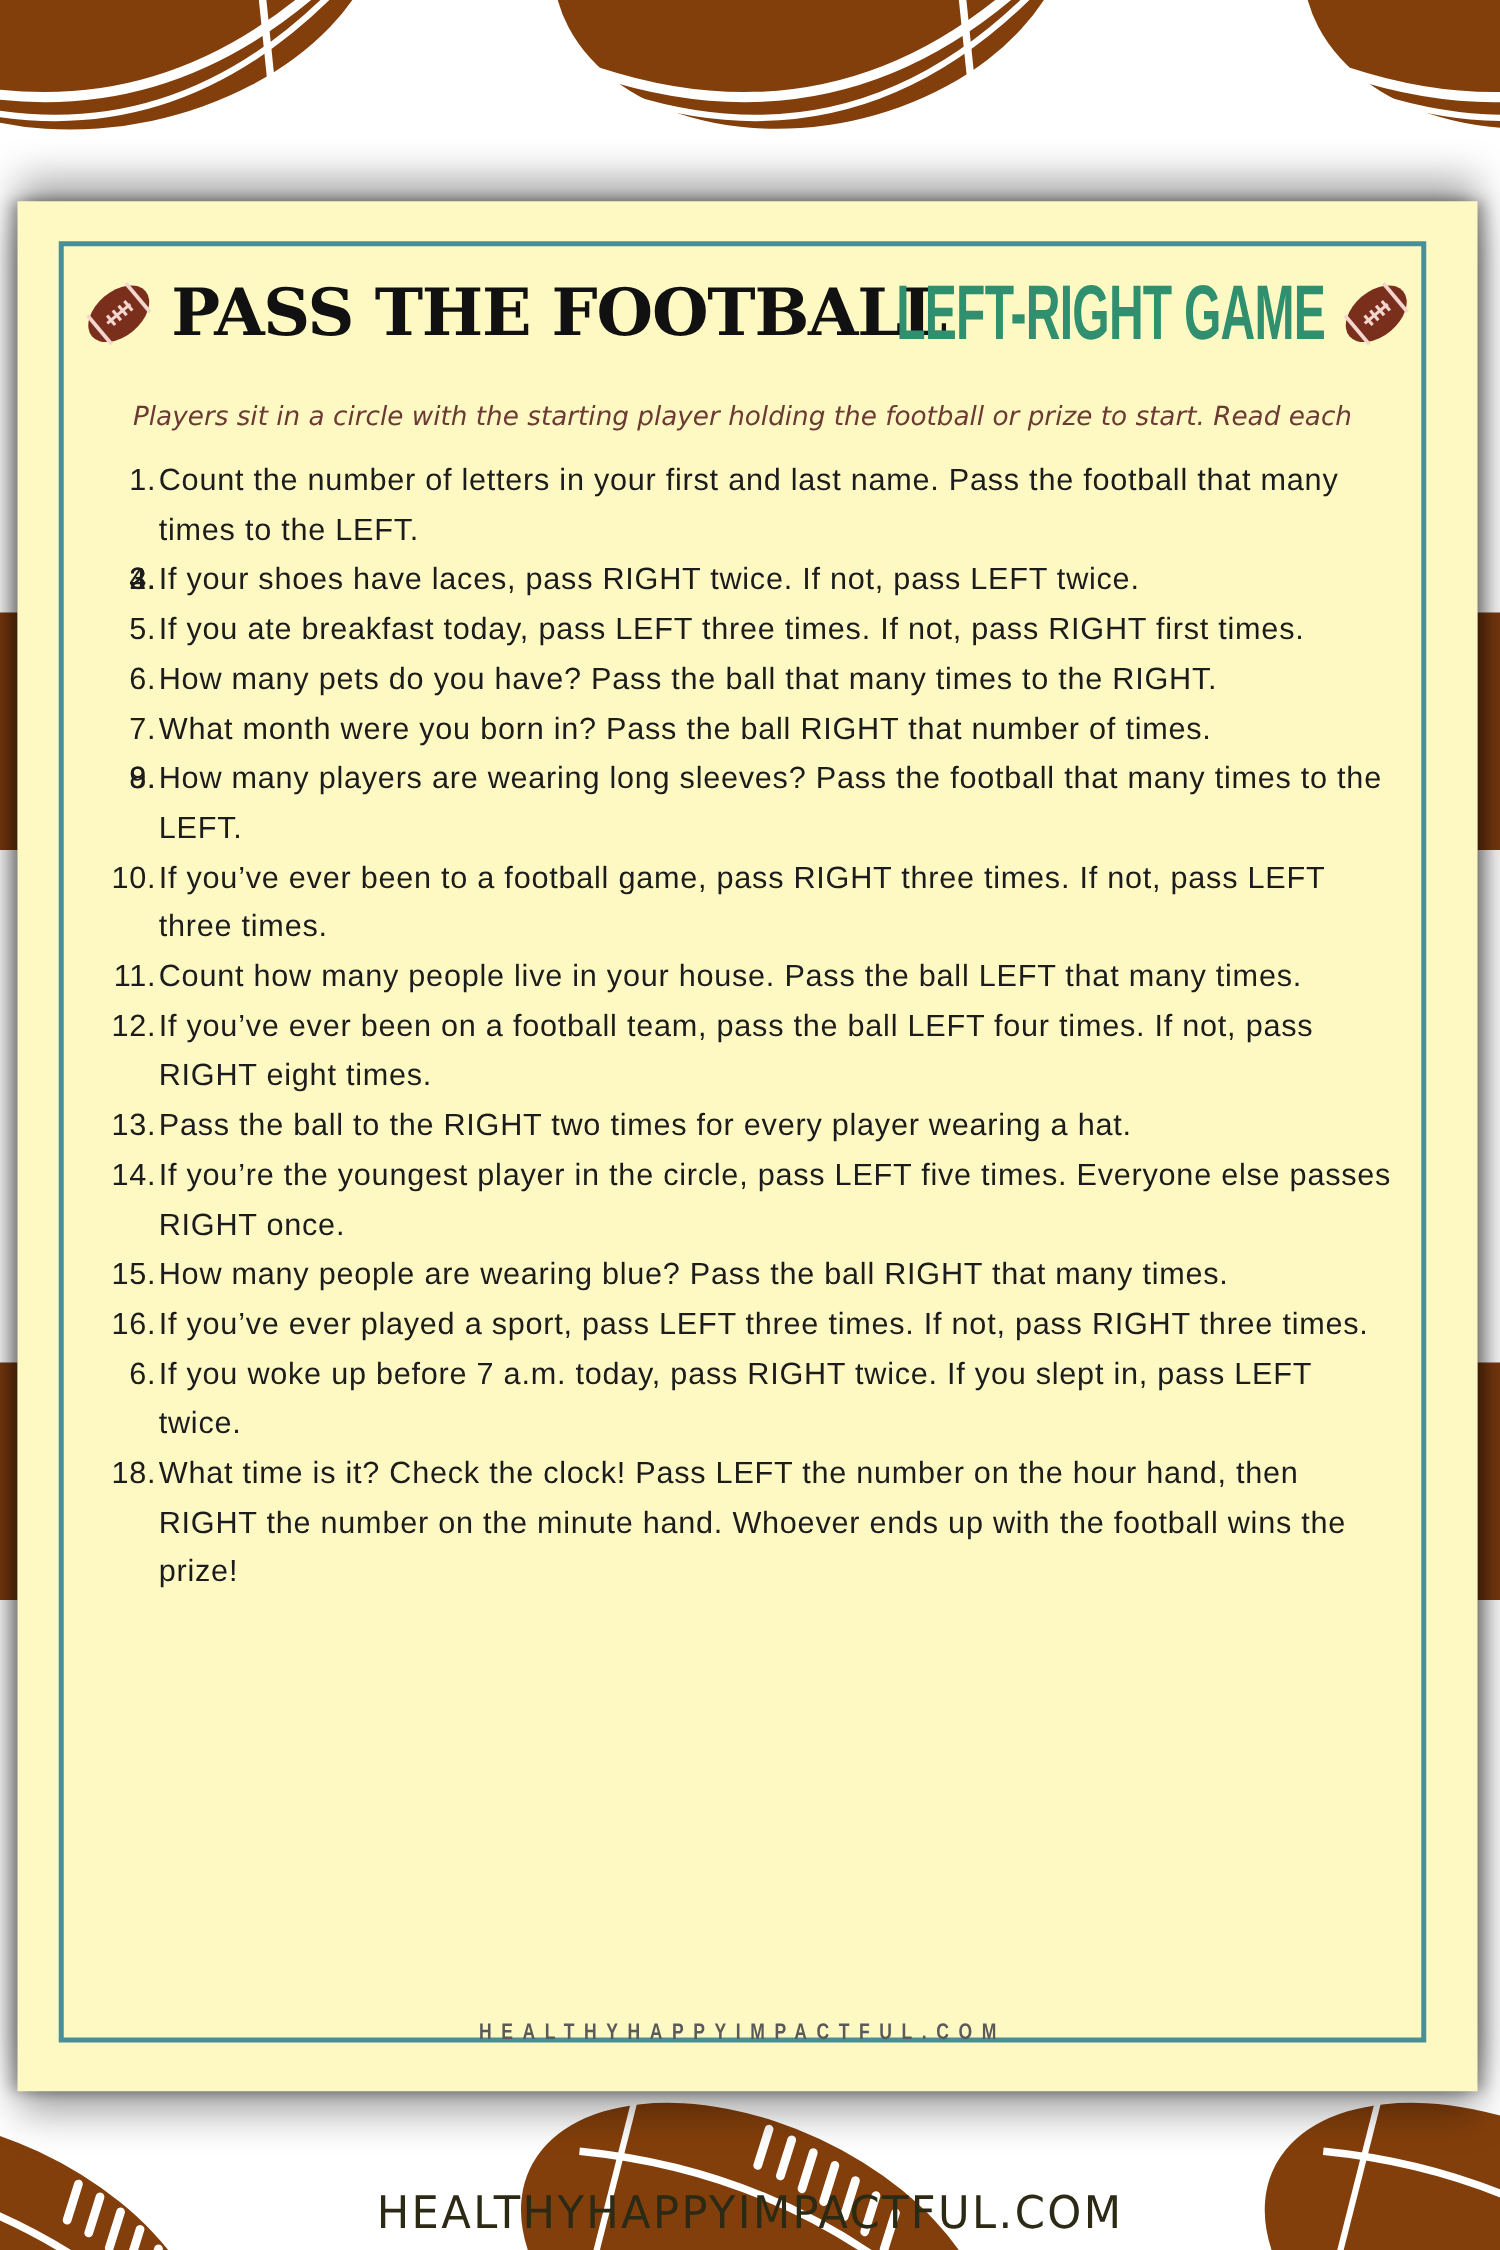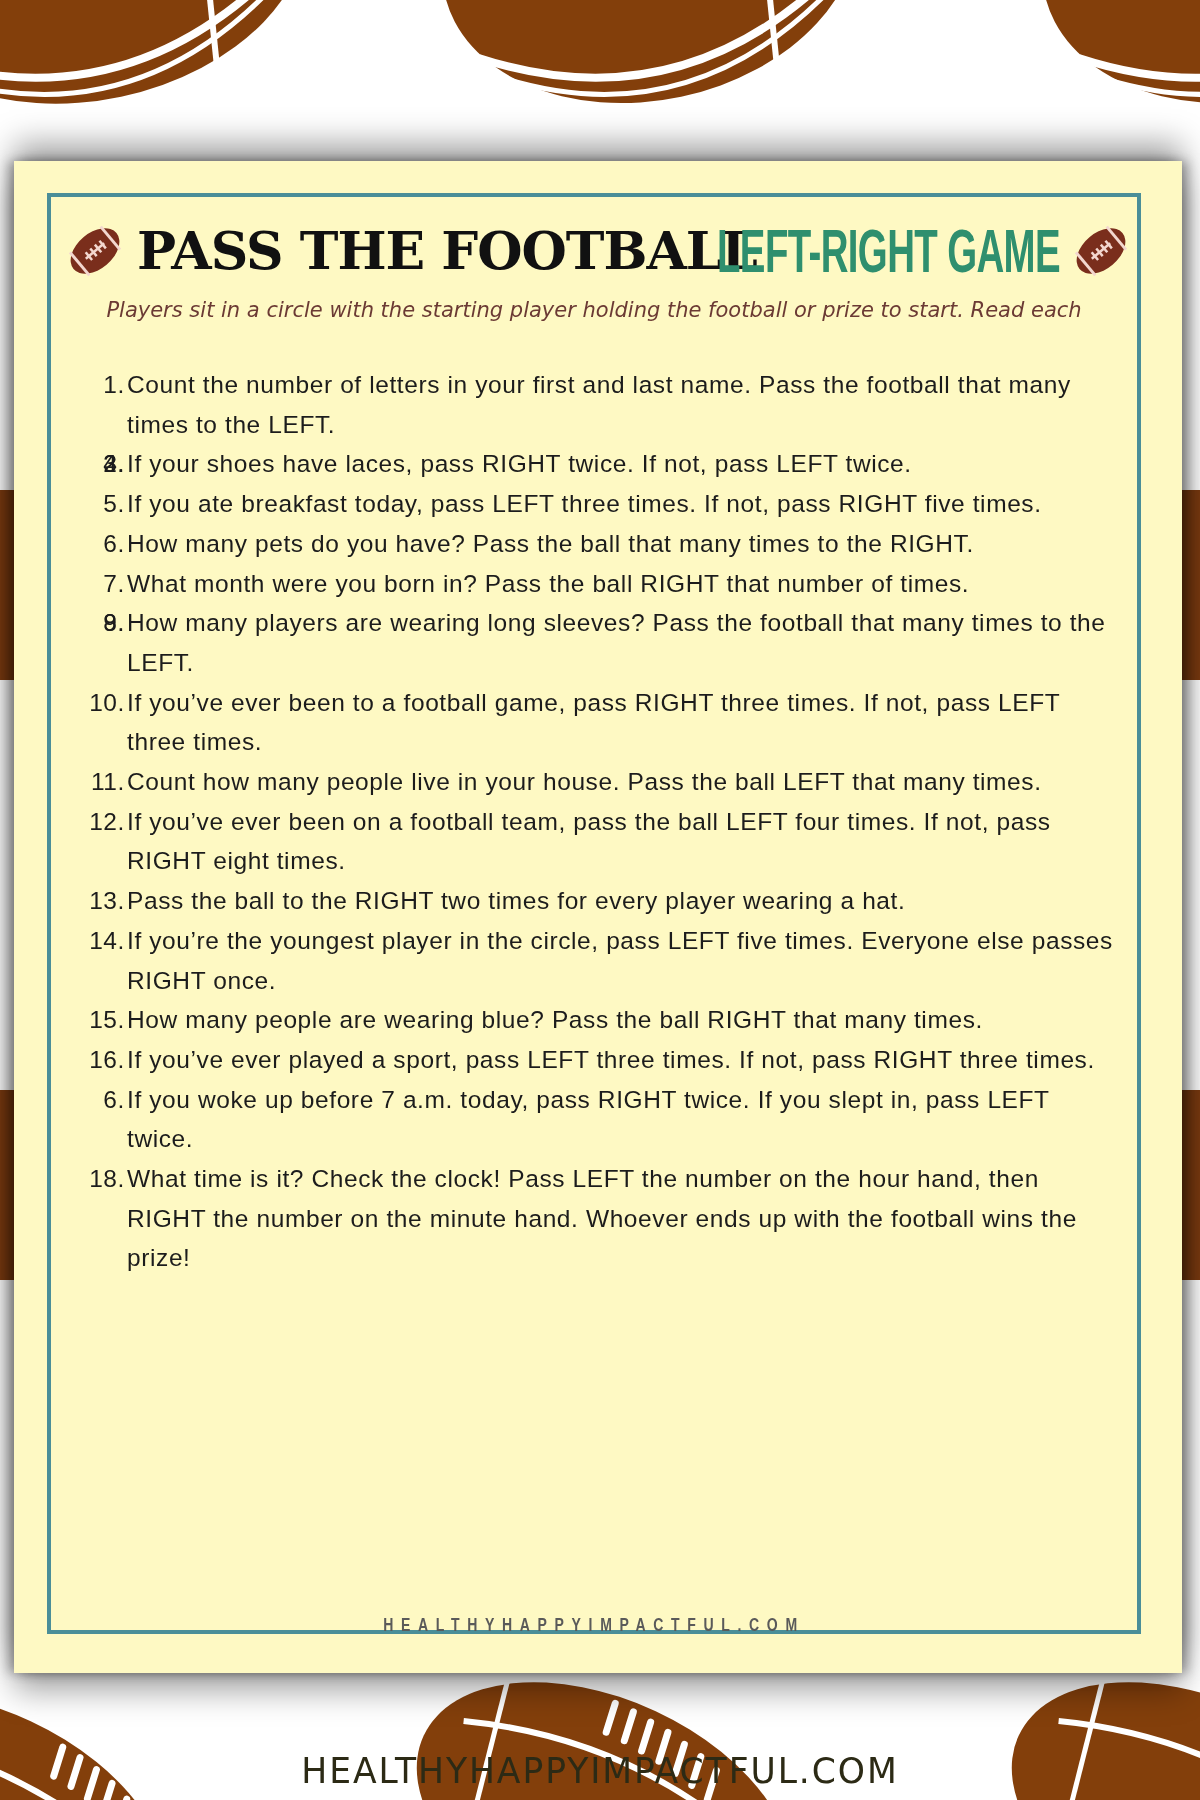--- a/index.html
+++ b/index.html
@@ -32,21 +32,21 @@
       position: absolute; left: 666px; top: 0px;
       font-family: "Liberation Sans", sans-serif; font-weight: bold; font-size: 62px;
       color: #2f8f6e; line-height: 64px; white-space: nowrap;
       transform: scaleX(0.62); transform-origin: left center; letter-spacing: -1px;
     }
     .intro {
       position: absolute; left: 40px; right: 40px; top: 97px;
       text-align: center; font-style: italic; font-size: 21px; line-height: 33px;
       color: #6b3a34; font-family: "DejaVu Sans", sans-serif;
     }
-    .intro span { display: block; white-space: nowrap; }
+    .intro span { display: block; white-space: nowrap; margin-top: 23px; }
     .list {
       position: absolute; left: 20px; top: 168px; width: 1050px;
       margin: 0; padding: 0; list-style: none;
       font-family: "Liberation Sans", sans-serif; font-size: 24.5px; line-height: 39.7px;
       color: #1c1c1c; letter-spacing: 0.6px;
     }
     .list li { position: relative; padding-left: 56px; }
     .list .num { position: absolute; left: 0; width: 54px; text-align: right; }
     .watermark {
       position: absolute; left: 0; right: 0; top: 1418px; text-align: center;
@@ -172,21 +172,21 @@
 
     <div class="intro">
       <span>Players sit in a circle with the starting player holding the football or prize to start. Read each</span>
     </div>
 
     <ol class="list">
       <li><span class="num">1.</span><span>Count the number of letters in your first and last name. Pass the football that many times to the LEFT.</span></li>
       <li><span class="num">2.</span></li>
       <li><span class="num">3.</span></li>
       <li><span class="num">4.</span><span>If your shoes have laces, pass RIGHT twice. If not, pass LEFT twice.</span></li>
-      <li><span class="num">5.</span><span>If you ate breakfast today, pass LEFT three times. If not, pass RIGHT five times.</span></li>
+      <li><span class="num">5.</span><span>If you ate breakfast today, pass LEFT three times. If not, pass RIGHT first times.</span></li>
       <li><span class="num">6.</span><span>How many pets do you have? Pass the ball that many times to the RIGHT.</span></li>
       <li><span class="num">7.</span><span>What month were you born in? Pass the ball RIGHT that number of times.</span></li>
       <li><span class="num">8.</span></li>
       <li><span class="num">9.</span><span>How many players are wearing long sleeves? Pass the football that many times to the LEFT.</span></li>
       <li><span class="num">10.</span><span>If you’ve ever been to a football game, pass RIGHT three times. If not, pass LEFT three times.</span></li>
       <li><span class="num">11.</span><span>Count how many people live in your house. Pass the ball LEFT that many times.</span></li>
       <li><span class="num">12.</span><span>If you’ve ever been on a football team, pass the ball LEFT four times. If not, pass RIGHT eight times.</span></li>
       <li><span class="num">13.</span><span>Pass the ball to the RIGHT two times for every player wearing a hat.</span></li>
       <li><span class="num">14.</span><span>If you’re the youngest player in the circle, pass LEFT five times. Everyone else passes RIGHT once.</span></li>
       <li><span class="num">15.</span><span>How many people are wearing blue? Pass the ball RIGHT that many times.</span></li>

